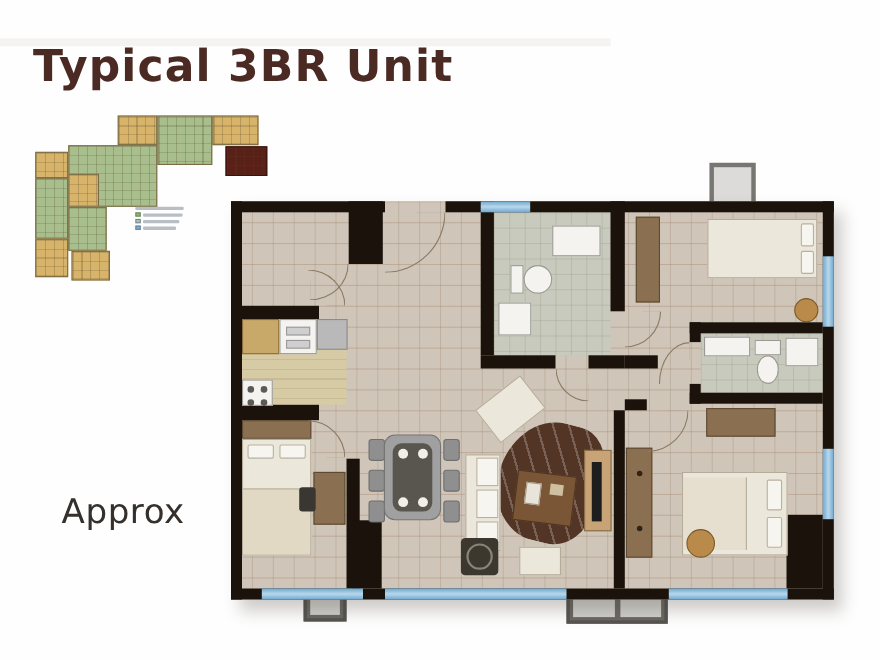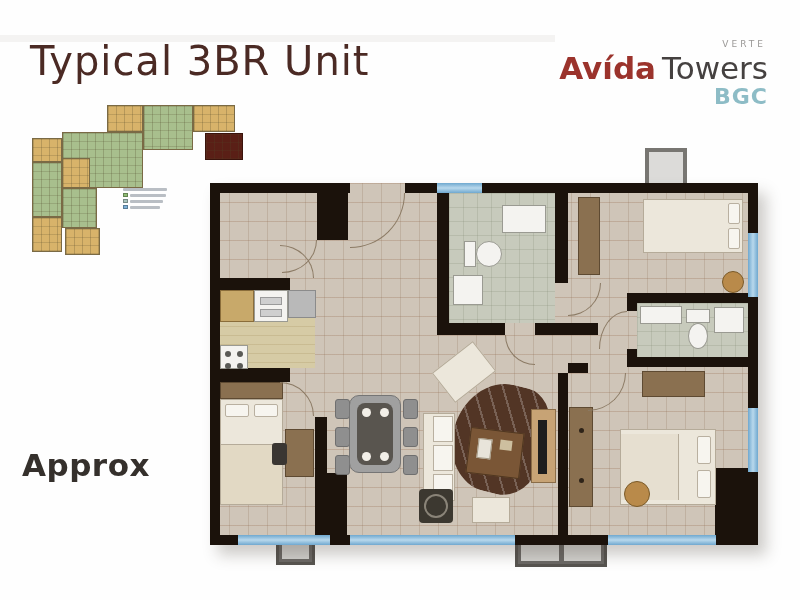--- a/index.html
+++ b/index.html
@@ -8,29 +8,29 @@
     --c-area:#35302c; --c-bath:#c7cabc; --c-kitchen:#d6cba5; --c-maroon:#5a1f16;
     --c-kp-green:#a8bf8d; --c-kp-tan:#d8b36a;
   }
   *{margin:0;padding:0;box-sizing:border-box;}
   html,body{width:800px;height:600px;overflow:hidden;background:#fefefe;
     font-family:"DejaVu Sans","Liberation Sans",sans-serif;}
   .abs{position:absolute;}
   #slide{position:relative;width:800px;height:600px;background:#fefefe;}
   .artifact{background:#eeedeb;opacity:.65;}
   
-  #title{left:30px;top:38px;font-size:40px;letter-spacing:1px;color:var(--c-title);font-weight:400;}
+  #title{left:30px;top:38px;font-size:40px;letter-spacing:1px;color:var(--c-title);font-weight:700;}
   #logo{right:32px;top:34px;width:210px;text-align:right;line-height:1;}
   #logo .sub{font-size:9px;letter-spacing:3px;color:var(--c-sub);margin-right:2px;}
   #logo .row{margin-top:3px;white-space:nowrap;}
   #logo .brand{font-size:31px;font-weight:bold;color:var(--c-brand);}
   #logo .suffix{font-size:31px;font-weight:400;color:var(--c-brand2);margin-left:6px;}
   #logo .loc{font-size:22px;font-weight:bold;letter-spacing:1px;color:var(--c-loc);margin-top:2px;}
   
-  #area-label{left:22px;top:446px;width:180px;font-size:31px;font-weight:bold;
+  #area-label{left:22px;top:446px;width:180px;text-align:center;font-size:31px;font-weight:normal;
     color:var(--c-area);line-height:1.25;letter-spacing:.5px;}
   
   #keyplan{left:15px;top:95px;width:235px;height:170px;}
   .kp{position:absolute;border:1px solid #7a6a45;
     background-image:repeating-linear-gradient(90deg,rgba(80,70,40,.25) 0 1px,transparent 1px 8px),
       repeating-linear-gradient(rgba(80,70,40,.2) 0 1px,transparent 1px 8px);}
   .kp.green{background-color:var(--c-kp-green);}
   .kp.tan{background-color:var(--c-kp-tan);}
   .kp.maroon{background-color:var(--c-maroon);border-color:#3a130c;}
   #kp-legend{position:absolute;left:108px;top:92px;width:60px;}
@@ -74,27 +74,20 @@
   .dot4{position:absolute;width:6px;height:6px;border-radius:50%;background:#5a5a56;
     box-shadow:12px 0 0 #5a5a56,0 12px 0 #5a5a56,12px 12px 0 #5a5a56;}
 </style>
 </head>
 <body>
 
 <div id="slide">
   <div class="abs artifact" style="left:0;top:35px;width:555px;height:7px;"></div>
 
   <div class="abs" id="title">Typical 3BR Unit</div>
-  <div class="abs" id="logo">
-    <div><span class="sub">VERTE</span></div>
-    <div class="row">
-      <span class="brand">Avída</span><span class="suffix">Towers</span>
-    </div>
-    <div class="loc">BGC</div>
-  </div>
 
   <div class="abs" id="keyplan">
     <div class="kp tan" style="left:92px;top:10px;width:36px;height:27px;"></div>
     <div class="kp green" style="left:128px;top:10px;width:50px;height:45px;"></div>
     <div class="kp tan" style="left:178px;top:10px;width:42px;height:27px;"></div>
     <div class="kp maroon" style="left:190px;top:38px;width:38px;height:27px;"></div>
     <div class="kp green" style="left:47px;top:37px;width:81px;height:56px;"></div>
     <div class="kp tan" style="left:47px;top:63px;width:28px;height:30px;"></div>
     <div class="kp tan" style="left:17px;top:43px;width:30px;height:24px;"></div>
     <div class="kp green" style="left:17px;top:67px;width:30px;height:55px;"></div>

